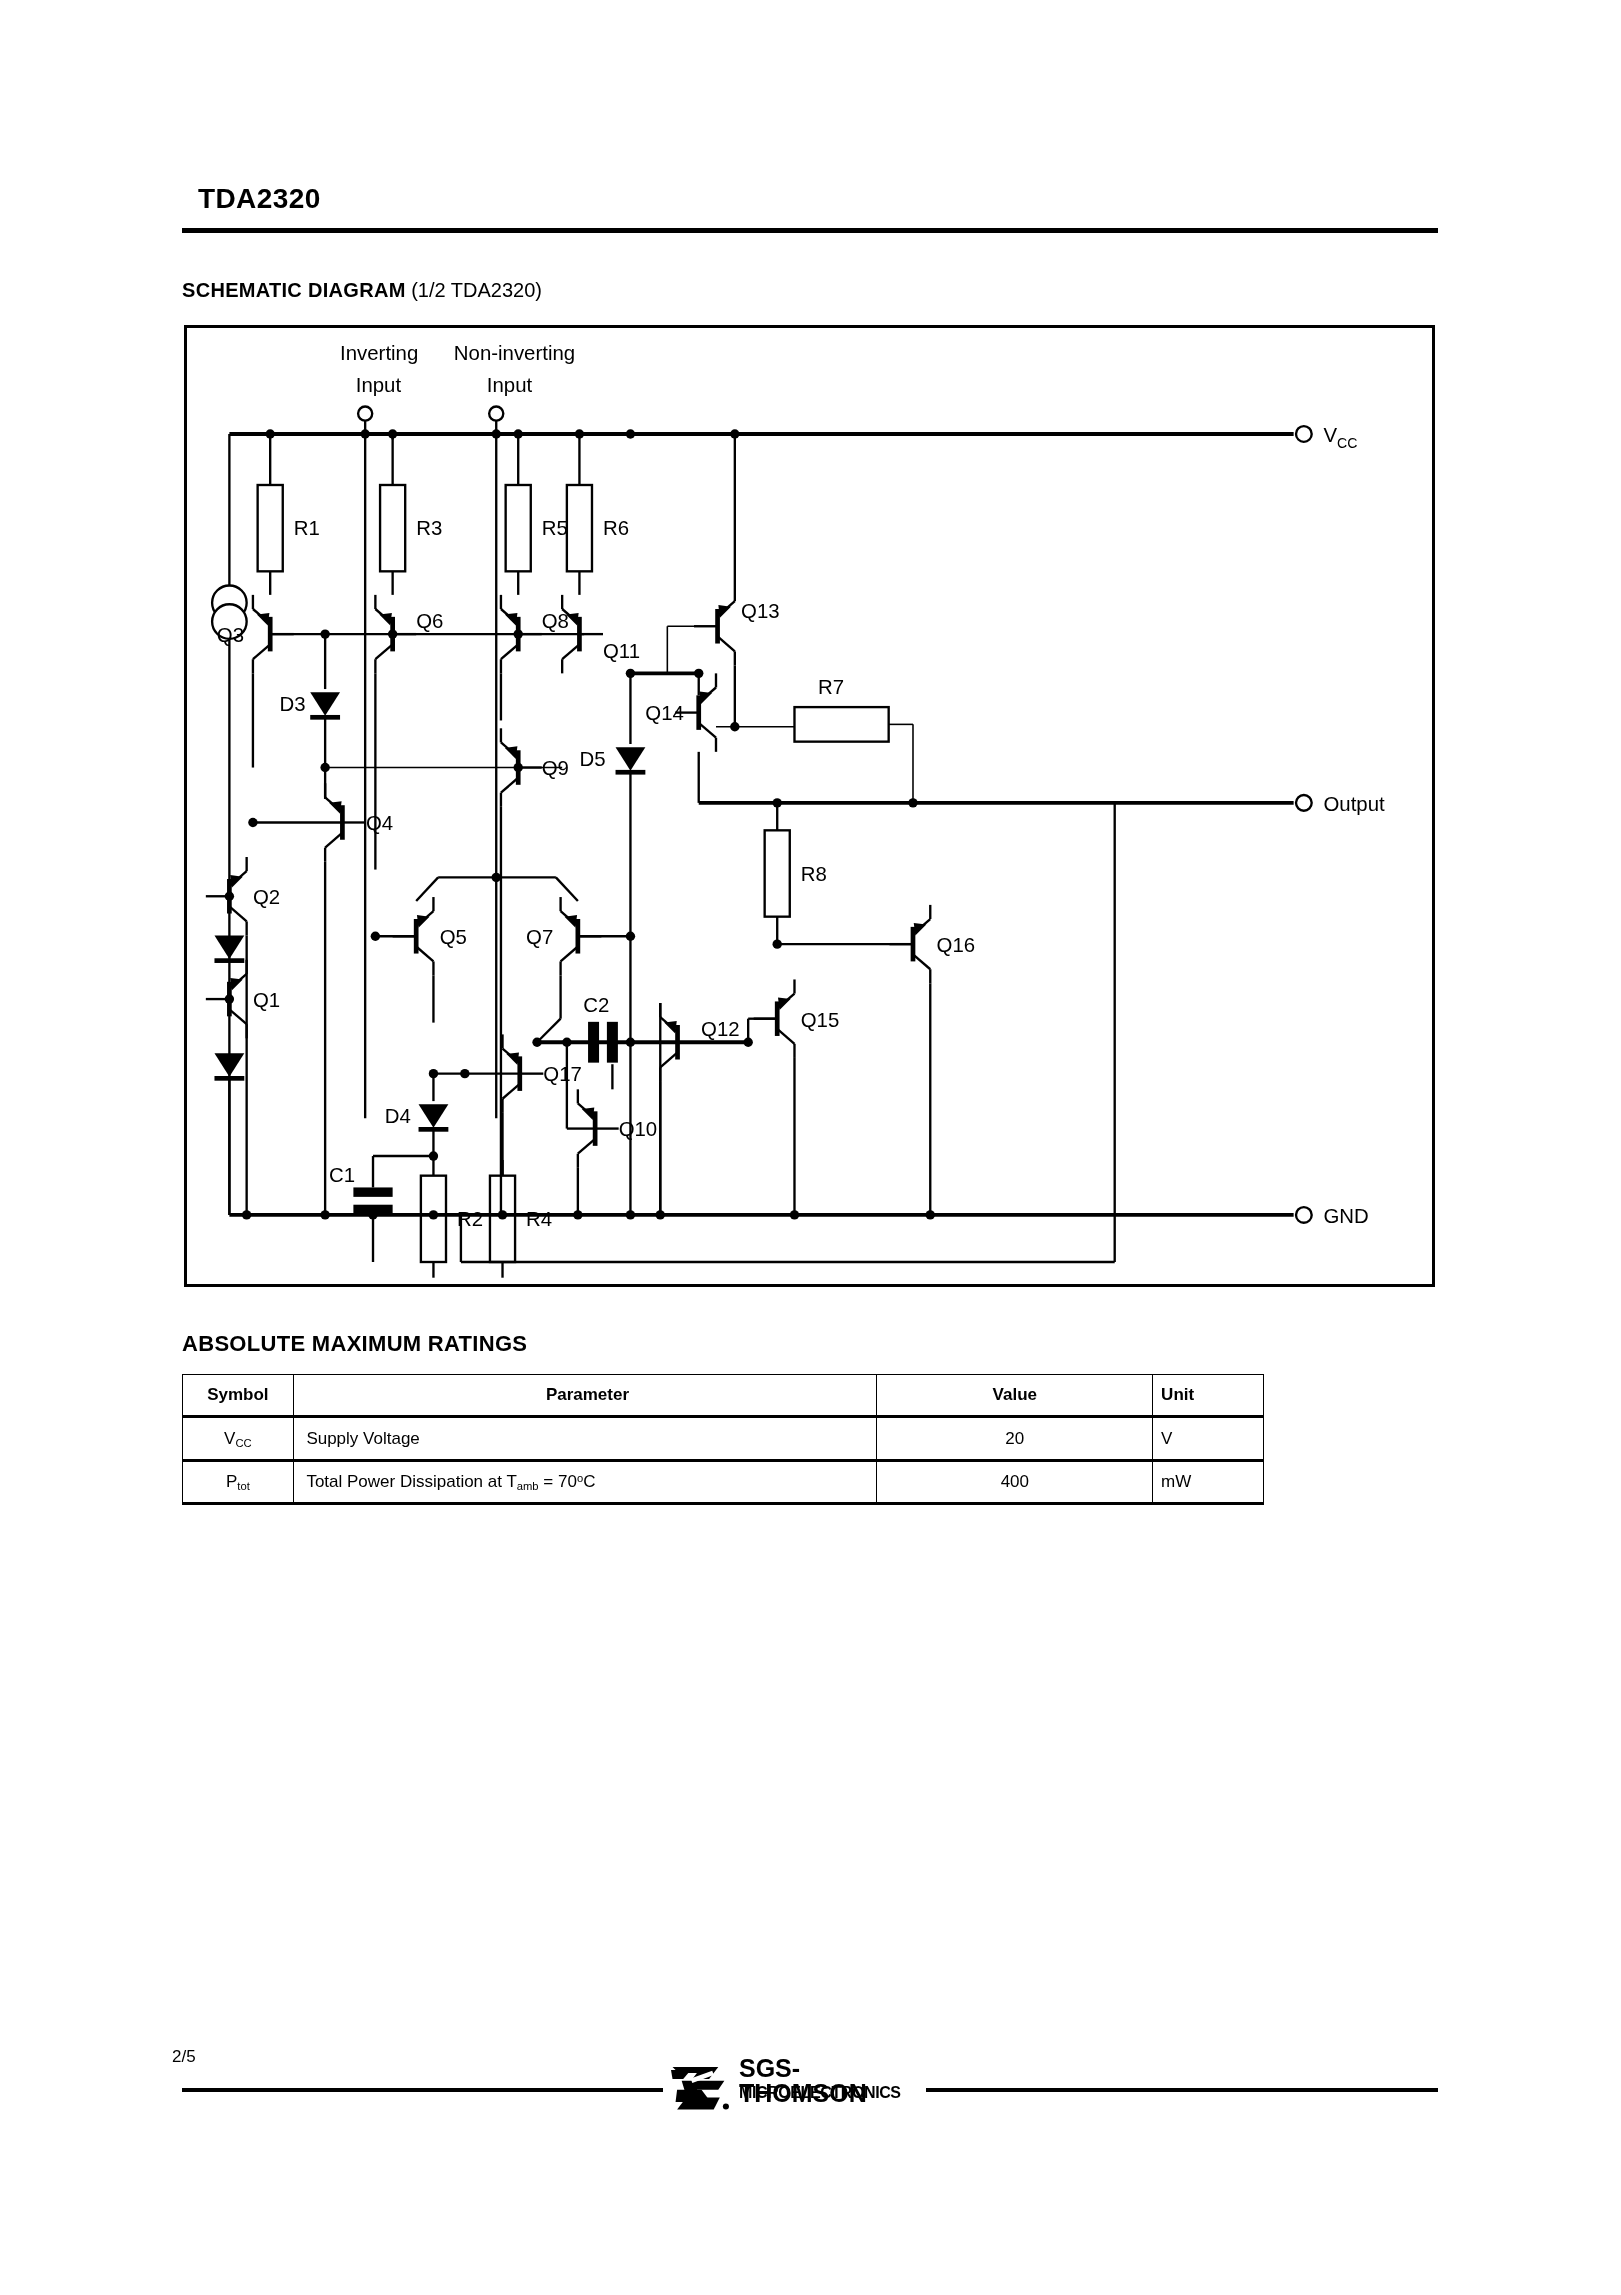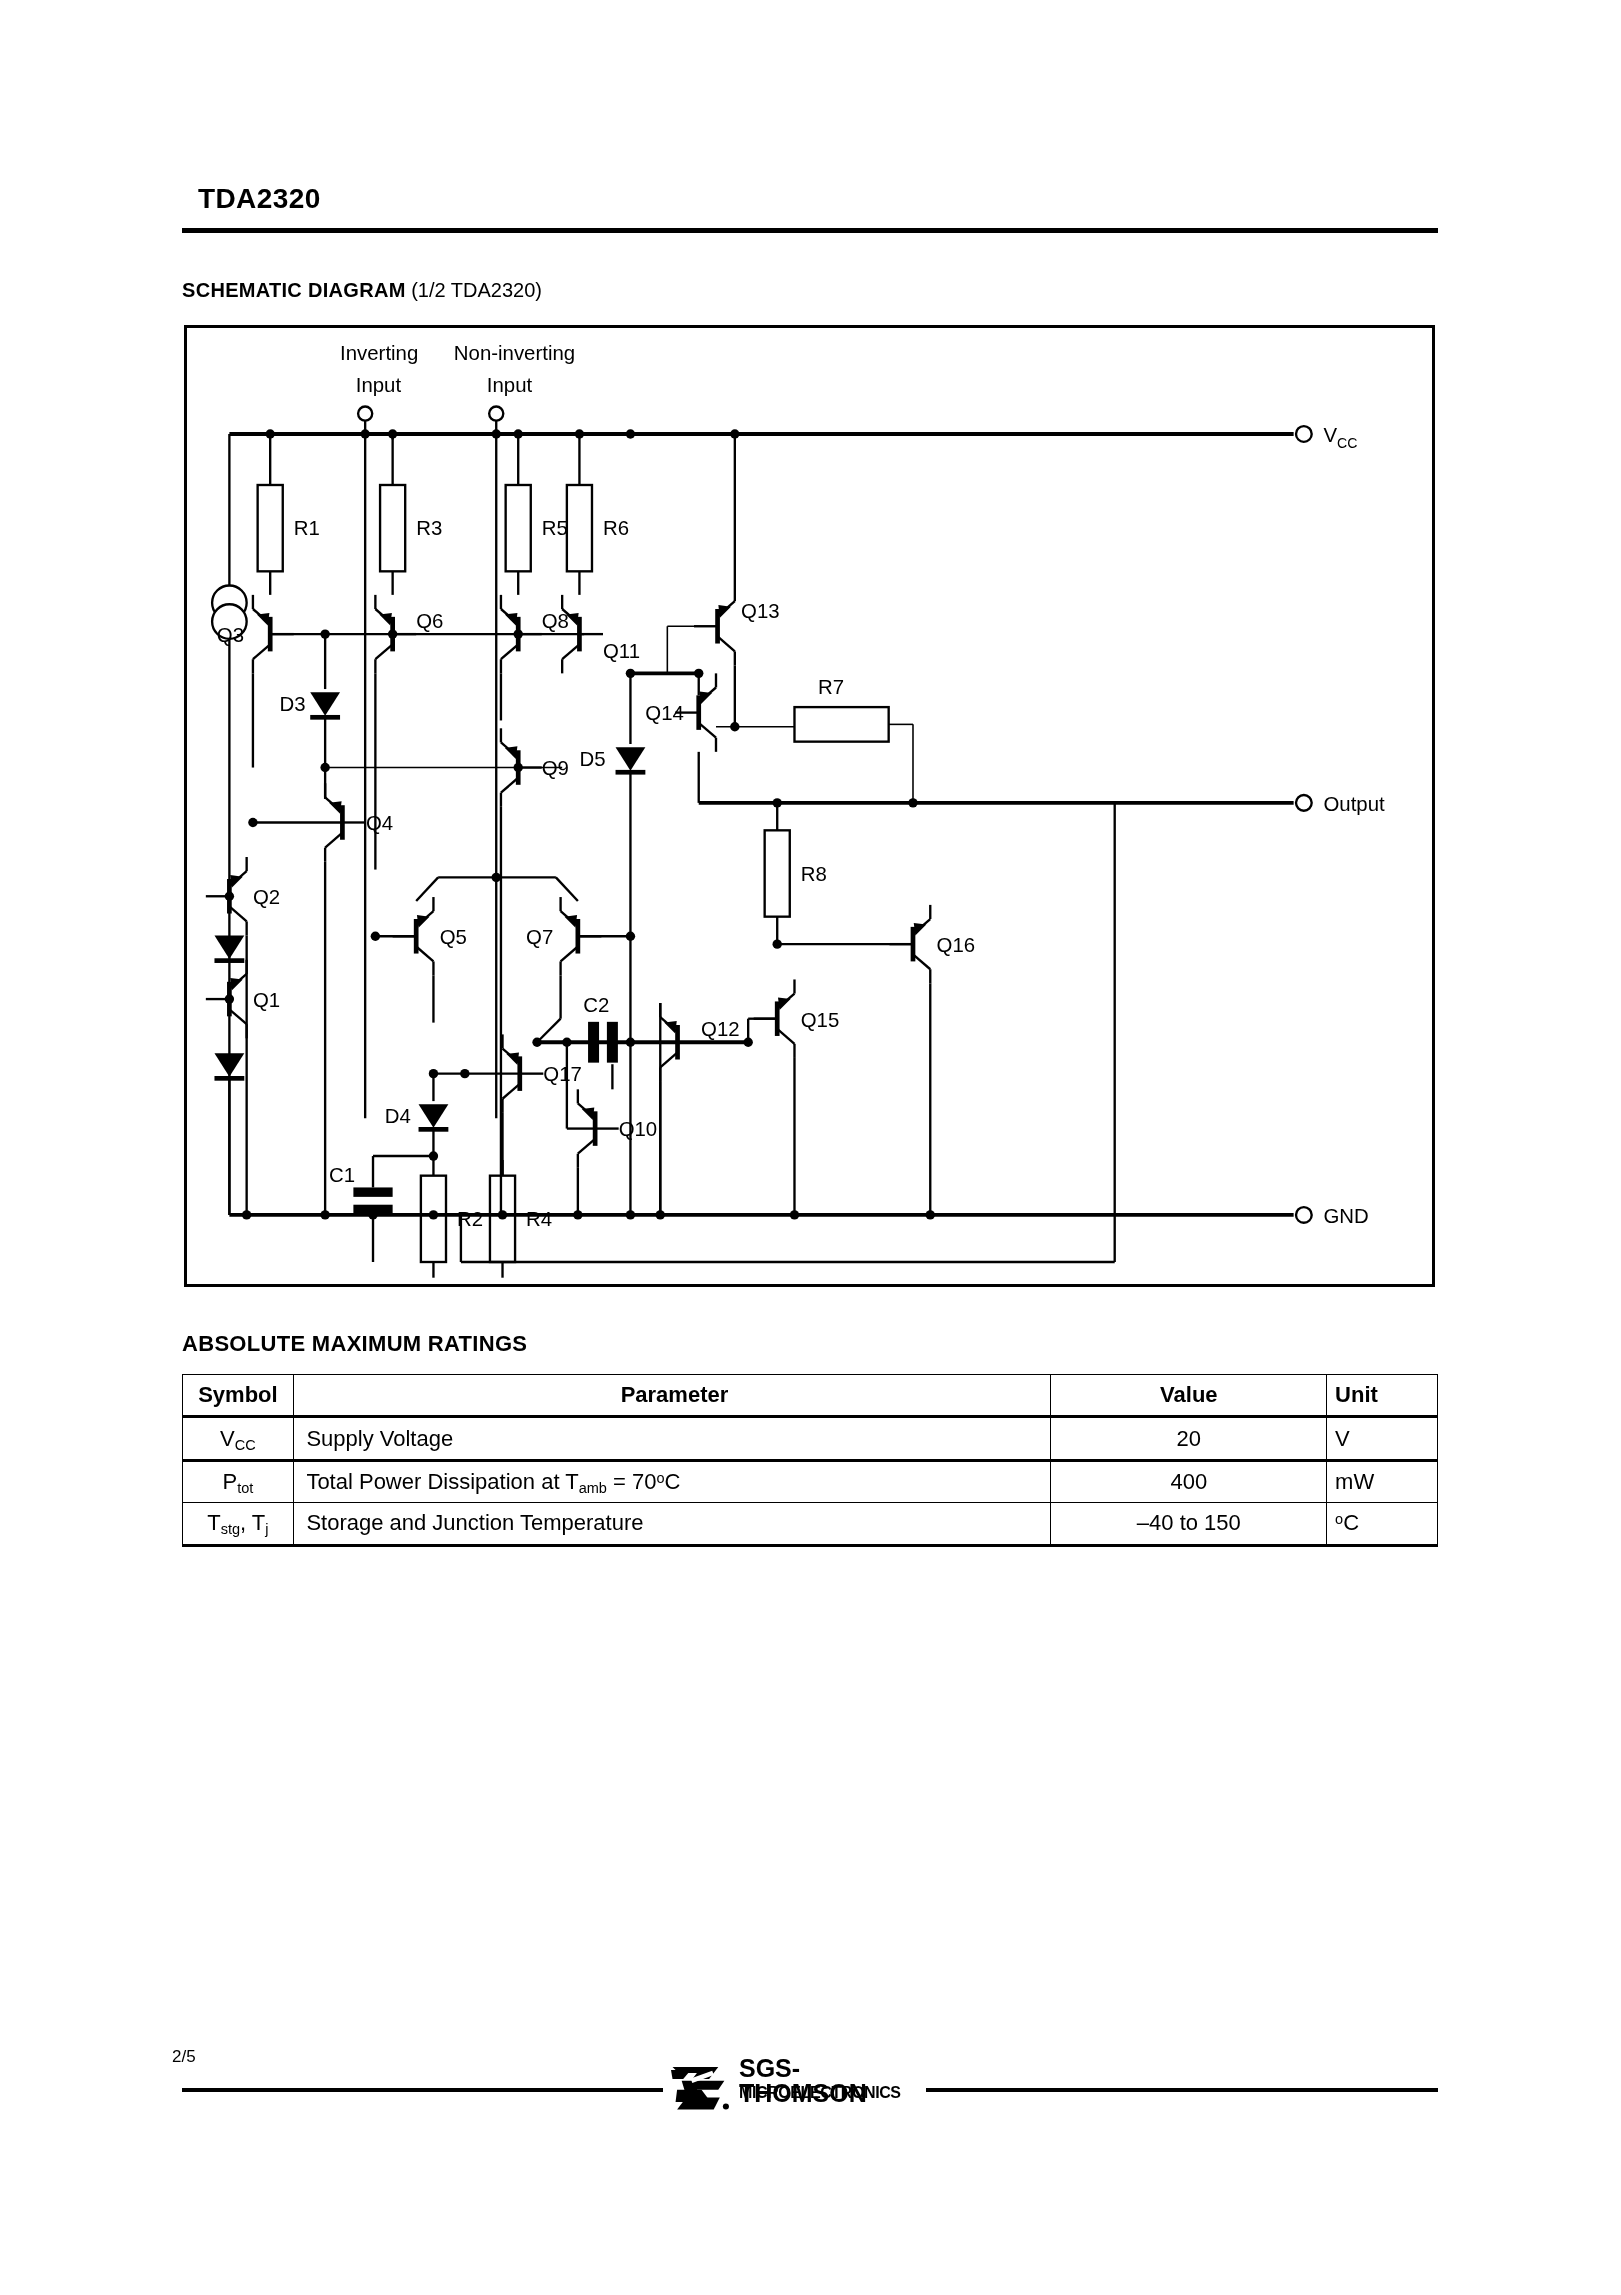--- a/index.html
+++ b/index.html
@@ -14,21 +14,21 @@
   #schematic-heading{position:absolute;left:182px;top:279px;font-size:20px;}
   #schematic-heading .strong{font-weight:bold;letter-spacing:0.3px;}
   #schematic-heading .light{font-weight:normal;}
 
   
   #schematic-box{position:absolute;left:184px;top:325px;width:1251px;height:962px;border:3.1px solid #000;box-sizing:border-box;}
   #schematic-svg{position:absolute;left:0;top:0;}
 
   
   #ratings-heading{position:absolute;left:182px;top:1331px;font-size:22px;font-weight:bold;letter-spacing:0.3px;}
-  #ratings-table{position:absolute;left:182px;top:1374px;width:1256px;border-collapse:collapse;font-size:22px;}
+  #ratings-table{position:absolute;left:182px;top:1374px;width:1082px;border-collapse:collapse;font-size:17px;}
   #ratings-table th,#ratings-table td{border:1.6px solid #000;padding:4.7px 7.9px;height:31px;}
   #ratings-table thead th{font-weight:bold;text-align:center;border-bottom-width:3.1px;}
   #ratings-table .c-sym{width:94px;text-align:center;}
   #ratings-table .c-par{text-align:left;padding-left:12.6px;}
   #ratings-table .c-val{width:259px;text-align:center;}
   #ratings-table .c-unit{width:94px;text-align:left;}
   #ratings-table tbody tr td{border-top-width:1.6px;}
   #ratings-table tbody tr:nth-child(2) td{border-top-width:3.1px;}
   #ratings-table tbody tr:last-child td{border-bottom-width:3.1px;}
   sub{font-size:.66em;vertical-align:baseline;position:relative;top:.28em;}
@@ -457,26 +457,20 @@
         <td class="c-par">Supply Voltage</td>
         <td class="c-val">20</td>
         <td class="c-unit">V</td>
       </tr>
       <tr>
         <td class="c-sym"><span>P</span><sub>tot</sub></td>
         <td class="c-par"><span>Total Power Dissipation at T</span><sub>amb</sub><span> = 70</span><sup>o</sup><span>C</span></td>
         <td class="c-val">400</td>
         <td class="c-unit">mW</td>
       </tr>
-      <tr>
-        <td class="c-sym"><span>T</span><sub>stg</sub><span>, T</span><sub>j</sub></td>
-        <td class="c-par">Storage and Junction Temperature</td>
-        <td class="c-val">–40 to 150</td>
-        <td class="c-unit"><sup>o</sup><span>C</span></td>
-      </tr>
     </tbody>
   </table>
 
   <div id="page-number">2/5</div>
   <div id="footer-rule-left"></div>
   <div id="footer-rule-right"></div>
   <div id="footer-logo">
     <svg class="mark" viewBox="0 0 80 74">
       <polygon fill="#000" points="2,10 62,10 50,26 28,26 34,18 10,18"></polygon>
       <polygon fill="#000" points="0,14 26,14 16,26 2,26"></polygon>

